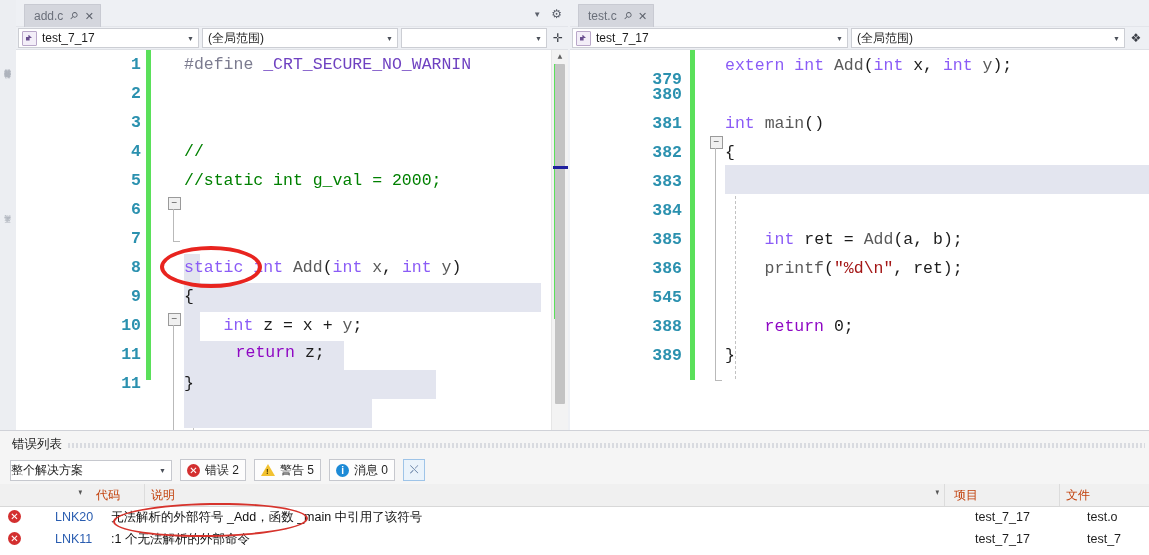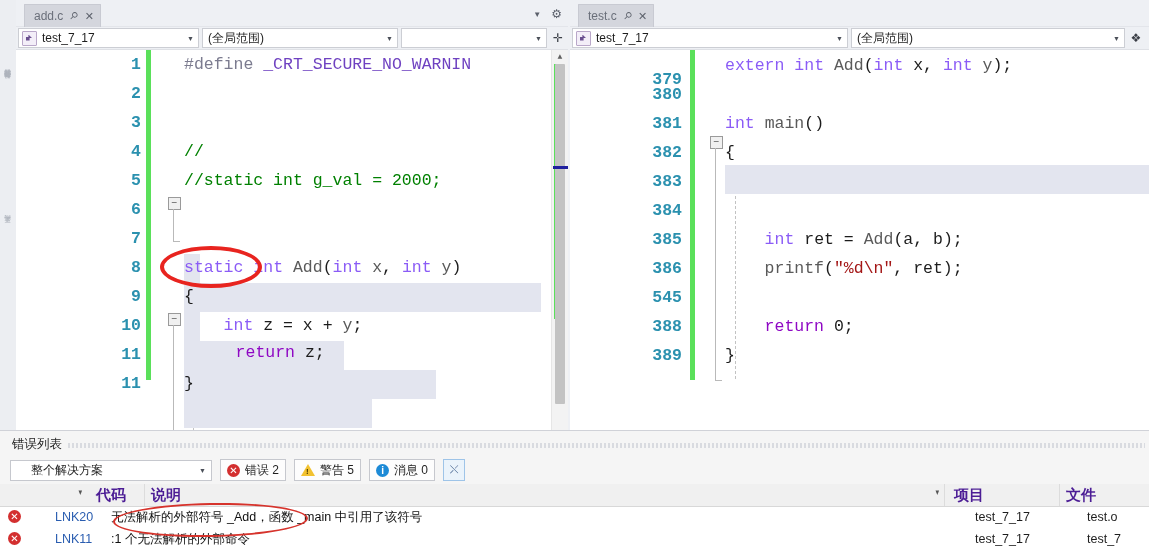--- a/index.html
+++ b/index.html
@@ -163,21 +163,21 @@
   .errtitle-rule{
     position:absolute;left:68px;top:12px;right:4px;height:5px;
     background:repeating-linear-gradient(90deg,#d9dbe0 0 2px,transparent 2px 4px);
   }
   .errtoolbar{
     position:absolute;left:10px;top:27px;right:0;height:24px;
     display:flex;align-items:center;gap:8px;
   }
   .et-combo{
     width:160px;height:19px;background:#fff;border:1px solid #c6c8ce;
-    display:flex;align-items:center;padding:0 20px;font-size:12px;position:relative;
+    display:flex;align-items:center;padding:0 0;font-size:12px;position:relative;
   }
   .et-combo .cb-caret{position:absolute;right:5px;top:50%;transform:translateY(-50%);font-size:7px;color:#4a4f58;}
   .etbtn{
     height:20px;display:flex;align-items:center;gap:5px;padding:0 6px;
     border:1px solid #c6c8ce;background:#fdfdfd;font-size:12px;color:#1e1e1e;
   }
   .ico-err{
     width:13px;height:13px;border-radius:50%;background:#d32f2f;color:#fff;
     font-size:10px;line-height:13px;text-align:center;font-weight:bold;
   }
@@ -200,23 +200,23 @@
   }
   .et-combo2 .cb-caret{position:absolute;right:4px;top:50%;transform:translateY(-50%);font-size:7px;color:#4a4f58;}
 
   
   .grid{position:absolute;left:0;top:53px;right:0;bottom:0;background:#fff;}
   .ghead{
     position:absolute;left:0;top:0;right:0;height:22px;
     background:#f0f0f0;border-bottom:1px solid #d8d8d8;
   }
   .gh{
-    position:absolute;top:0;height:22px;line-height:22px;font-size:15px;
-    color:#4c1d95;border-right:1px solid #dcdcdc;padding-left:6px;box-sizing:border-box;
-    font-weight:bold;
+    position:absolute;top:0;height:22px;line-height:22px;font-size:12px;
+    color:#c2410c;border-right:1px solid #dcdcdc;padding-left:6px;box-sizing:border-box;
+    font-weight:normal;
   }
   .gh-sort{position:absolute;top:3px;font-size:9px;color:#555;transform:scaleX(.8);}
   .grow{position:absolute;left:0;right:0;height:22px;}
   .gcell{position:absolute;top:0;height:22px;line-height:22px;font-size:12.5px;white-space:nowrap;margin-left:23px;}
   .errcode{color:#2a5db0;}
   .errdesc{color:#101010;}
   .gcell-ico{left:8px;top:4px;}
 </style>
 </head>
 <body>

